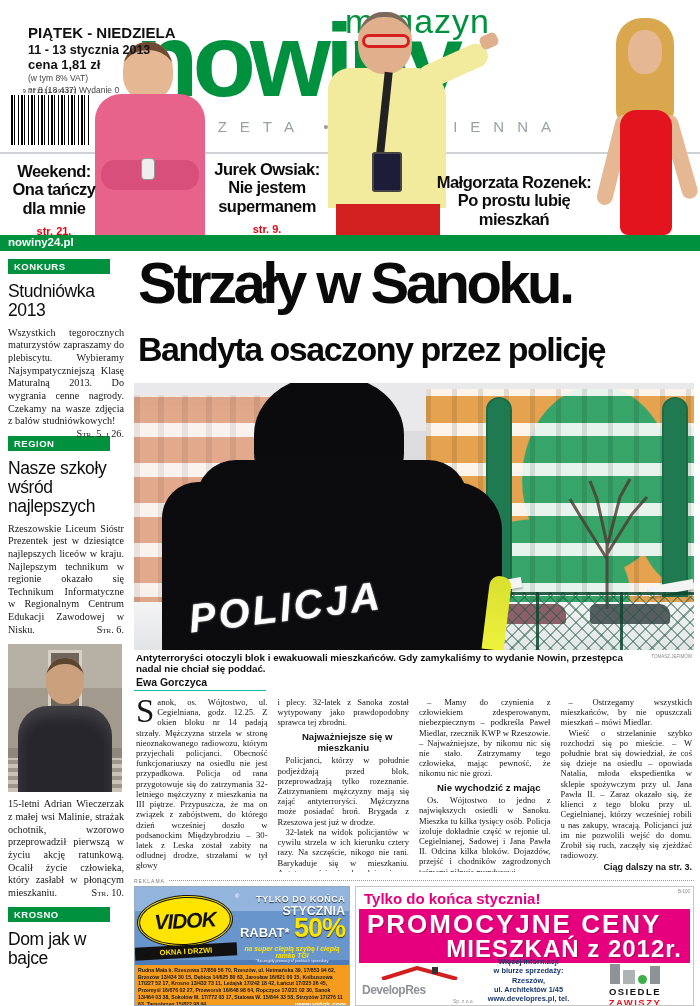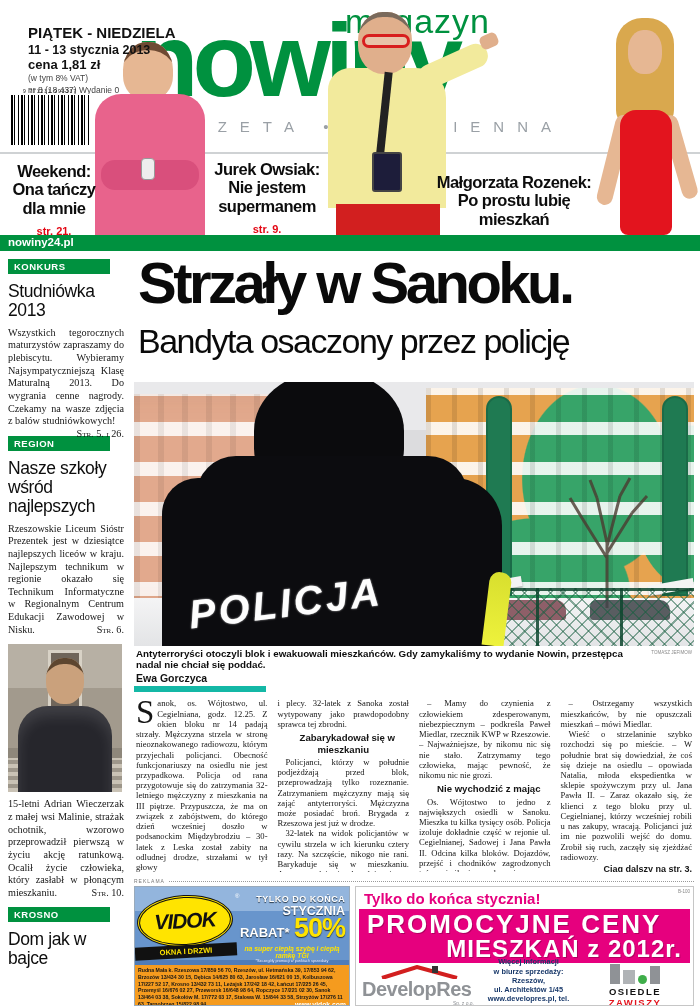--- a/index.html
+++ b/index.html
@@ -71,21 +71,21 @@
   .adrian-photo { width:114px; height:148px; margin:2px 0 6px; position:relative; overflow:hidden;
      background:linear-gradient(180deg,#b7b0a4 0 30%, #a29a8d 30% 70%, #8e877b 70%); }
   .adrian-photo .door { position:absolute; left:40px; top:6px; width:34px; height:70px; background:#6f655a; box-shadow:inset 0 0 0 3px #d8d2c6; }
   .adrian-photo .steps { position:absolute; left:0; bottom:0; width:100%; height:34px; background:repeating-linear-gradient(0deg,#c9c2b5 0 4px,#9d968a 4px 8px); }
   .adrian-photo .jacket { position:absolute; left:10px; bottom:-6px; width:94px; height:92px; background:#26262c; border-radius:30px 30px 0 0; box-shadow:inset 0 10px 14px rgba(255,255,255,.12); }
   .adrian-photo .head { position:absolute; left:38px; top:14px; width:38px; height:46px; background:#caa17c; border-radius:46%; box-shadow:inset 0 10px 0 -4px #5d4630; }
 
   
   .headline-block { height:136px; padding:4px 0 0 4px; }
   .headline1 { font-weight:bold; font-size:58px; line-height:0.98; letter-spacing:-3.5px; color:#0a0a0a; }
-  .headline2 { font-weight:normal; font-size:34px; line-height:1; letter-spacing:-1.5px; color:#0a0a0a; margin-top:12px; }
+  .headline2 { font-weight:bold; font-size:34px; line-height:1; letter-spacing:-1.5px; color:#0a0a0a; margin-top:20px; }
 
   .main-photo { position:relative; height:274px; overflow:hidden; background:linear-gradient(180deg,#e9e9eb 0 18%, #dcdcde 18%); }
   .bldg { position:absolute; }
   .bldg-left { left:0; top:12px; width:188px; height:212px; background-color:#e2a98d;
     background-image:
       repeating-linear-gradient(90deg, rgba(0,0,0,0.07) 0 6px, transparent 6px 24px),
       repeating-linear-gradient(0deg, transparent 0 10px, rgba(255,255,255,0.85) 10px 24px, transparent 24px 40px);
     box-shadow:inset -30px 0 40px -20px rgba(120,70,40,.35); }
   .bldg-right { left:292px; top:6px; width:276px; height:216px; background-color:#e6a34f;
     background-image:
@@ -115,21 +115,21 @@
   .cop .helmet { position:absolute; left:92px; top:0; width:150px; height:128px; background:#0b0b0d; border-radius:46% 46% 40% 40%; }
   .cop .body { position:absolute; left:0; bottom:0; width:340px; height:168px; background:#0c0c0f; border-radius:36px 48px 0 0; }
   .cop .shoulder { position:absolute; left:34px; bottom:120px; width:272px; height:70px; background:#0c0c0f; border-radius:40px 40px 0 0; }
   .cop .policja { position:absolute; left:26px; bottom:26px; width:290px; color:#fdfdfd; font-weight:bold; font-style:italic; font-size:40px; letter-spacing:3px; transform:rotate(-7deg); text-shadow:0 0 2px rgba(255,255,255,.8); }
   .cop .stripe { position:absolute; right:-6px; bottom:0; width:22px; height:74px; background:linear-gradient(180deg,#d8df2e,#eef23c); border-radius:10px 10px 0 0; transform:rotate(7deg); }
 
   .caption-row { display:flex; align-items:flex-start; padding:3px 2px 0; height:22px; }
   .caption { flex:1; font-weight:bold; font-size:9.8px; line-height:1.1; color:#0d0d0d; }
   .credit { font-size:4.5px; color:#8a8a8a; margin-left:8px; white-space:nowrap; padding-top:1px; }
 
-  .byline { font-weight:bold; font-size:10.5px; padding:4px 0 2px 2px; width:132px; border-bottom:6px solid #14b8a6; margin-bottom:4px; }
+  .byline { font-weight:bold; font-size:10.5px; padding:4px 0 2px 2px; width:132px; border-bottom:1px solid #14b8a6; margin-bottom:4px; }
 
   .article-cols { display:flex; gap:10px; height:182px; overflow:hidden; padding:2px 2px 0; }
   .acol { flex:1; font-family:"Liberation Serif", serif; font-size:8.6px; line-height:1.19; text-align:justify; color:#151515; }
   .acol p { text-indent:8px; }
   .acol p.nofirst { text-indent:0; }
   .dropcap { float:left; font-size:33px; line-height:0.82; padding:1px 3px 0 0; font-family:"Liberation Serif", serif; }
   .subhead { font-family:"Liberation Sans", sans-serif; font-weight:bold; font-size:9.6px; text-align:center; margin:3px 0 2px; text-indent:0; }
   .more { display:block; font-family:"Liberation Sans", sans-serif; font-weight:bold; font-size:9px; text-align:right; margin-top:2px; }
 
   
@@ -158,21 +158,21 @@
 
   .ad-dev { flex:1; position:relative; border:1px solid #c6c6c6; background:#fff; overflow:hidden; }
   .dev-code { position:absolute; right:3px; top:2px; font-size:4.5px; color:#888; }
   .dev-top { color:#e6007e; font-weight:bold; font-size:15px; padding:3px 0 2px 8px; }
   .dev-box { background:#e6007e; margin:0 3px; height:54px; padding:2px 8px 0; color:#fff; }
   .dev-l1 { font-weight:bold; font-size:26px; letter-spacing:2px; line-height:1; text-shadow:1px 1px 0 #b00060; }
   .dev-l2 { font-weight:bold; font-size:24px; letter-spacing:1px; line-height:1; text-align:right; text-shadow:1px 1px 0 #b00060; }
   .dev-bottom { display:flex; align-items:center; height:44px; padding:0 6px; gap:6px; }
   .dev-logo { width:112px; flex:none; position:relative; }
   .dev-logo .roof { display:block; }
-  .dev-logo .name { font-weight:bold; font-size:20px; color:#8f9296; letter-spacing:-0.5px; line-height:1; }
+  .dev-logo .name { font-weight:bold; font-size:12px; color:#8f9296; letter-spacing:-0.5px; line-height:1; }
   .dev-logo .spzoo { font-size:5px; color:#8f9296; text-align:right; display:block; }
   .dev-info { flex:1; text-align:center; color:#1a3a6b; font-weight:bold; font-size:7.4px; line-height:1.25; }
   .dev-os { width:104px; flex:none; text-align:center; }
   .dev-os .bldgs { display:flex; align-items:flex-end; justify-content:center; gap:3px; height:22px; margin-bottom:2px; }
   .dev-os .b1 { width:10px; height:20px; background:#8f9296; }
   .dev-os .b2 { width:12px; height:14px; background:#b0b3b6; }
   .dev-os .tr { width:9px; height:9px; background:#3fae4a; border-radius:50%; }
   .dev-os .b3 { width:10px; height:18px; background:#8f9296; }
   .dev-os .label { font-weight:bold; font-size:9.5px; letter-spacing:1.5px; }
   .dev-os .label .os { color:#111; } .dev-os .label .za { color:#e3141e; }
@@ -320,21 +320,21 @@
       </div>
 
       <div class="byline">Ewa Gorczyca</div>
 
       <div class="article-cols">
         <div class="acol">
           <p class="nofirst"><span class="dropcap">S</span><span>anok, os. Wójtostwo, ul. Cegielniana, godz. 12.25. Z okien bloku nr 14 padają strzały. Mężczyzna strzela w stronę nieoznakowanego radiowozu, którym przyjechali policjanci. Obecność funkcjonariuszy na osiedlu nie jest przypadkowa. Policja od rana przygotowuje się do zatrzymania 32-letniego mężczyzny z mieszkania na III piętrze. Przypuszcza, że ma on związek z zabójstwem, do którego dzień wcześniej doszło w podsanockim Międzybrodziu – 30-latek z Leska został zabity na odludnej drodze, strzałami w tył głowy</span></p>
         </div>
         <div class="acol">
           <p class="nofirst">i plecy. 32-latek z Sanoka został wytypowany jako prawdopodobny sprawca tej zbrodni.</p>
-          <p class="subhead">Zabarykadował się w mieszkaniu</p>
+          <p class="subhead">Najważniejsze się w mieszkaniu</p>
           <p>Policjanci, którzy w południe podjeżdżają przed blok, przeprowadzają tylko rozeznanie. Zatrzymaniem mężczyzny mają się zająć antyterroryści. Mężczyzna może posiadać broń. Brygada z Rzeszowa jest już w drodze.</p>
           <p>32-latek na widok policjantów w cywilu strzela w ich kierunku cztery razy. Na szczęście, nikogo nie rani. Barykaduje się w mieszkaniu. Antyterroryści nie decydują się na ujęcie go siłą.</p>
         </div>
         <div class="acol">
           <p>– Mamy do czynienia z człowiekiem zdesperowanym, niebezpiecznym – podkreśla Paweł Miedlar, rzecznik KWP w Rzeszowie. – Najważniejsze, by nikomu nic się nie stało. Zatrzymamy tego człowieka, mając pewność, że nikomu nic nie grozi.</p>
           <p class="subhead">Nie wychodzić z mając</p>
           <p>Os. Wójtostwo to jedno z największych osiedli w Sanoku. Mieszka tu kilka tysięcy osób. Policja izoluje dokładnie część w rejonie ul. Cegielnianej, Sadowej i Jana Pawła II. Odcina kilka bloków. Dojazdów, przejść i chodników zagrodzonych taśmami pilnują mundurowi.</p>
         </div>
         <div class="acol">
           <p>– Ostrzegamy wszystkich mieszkańców, by nie opuszczali mieszkań – mówi Miedlar.</p>

